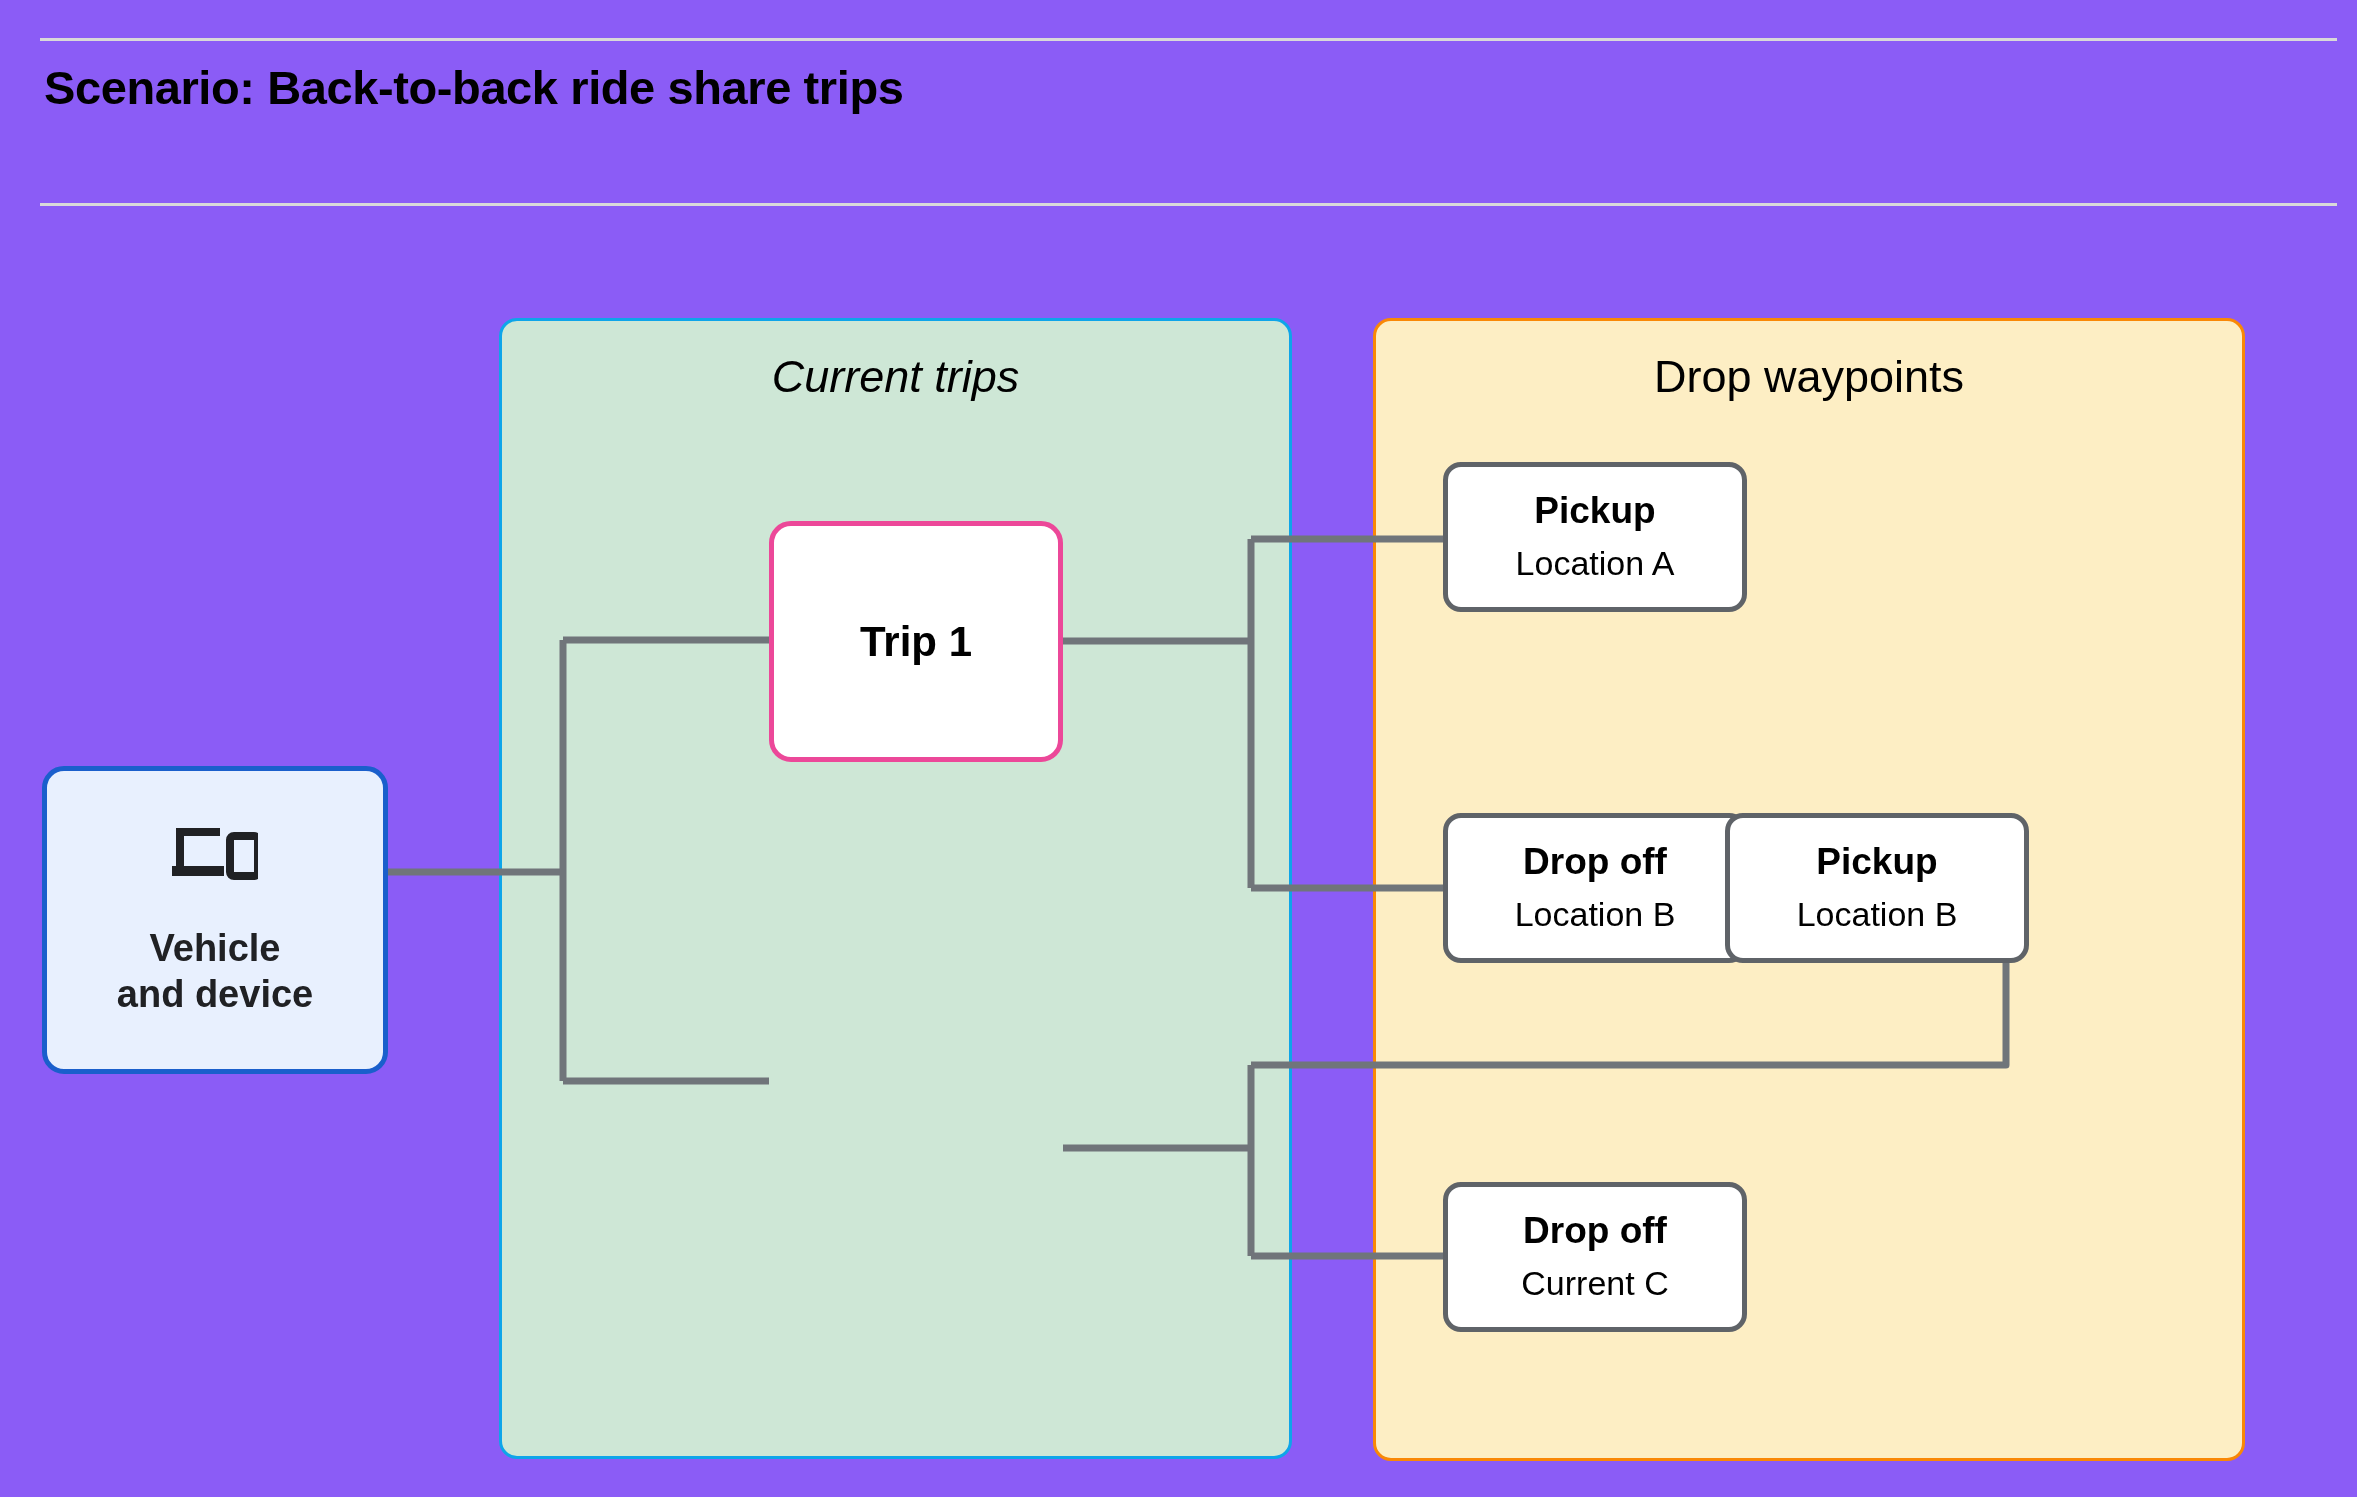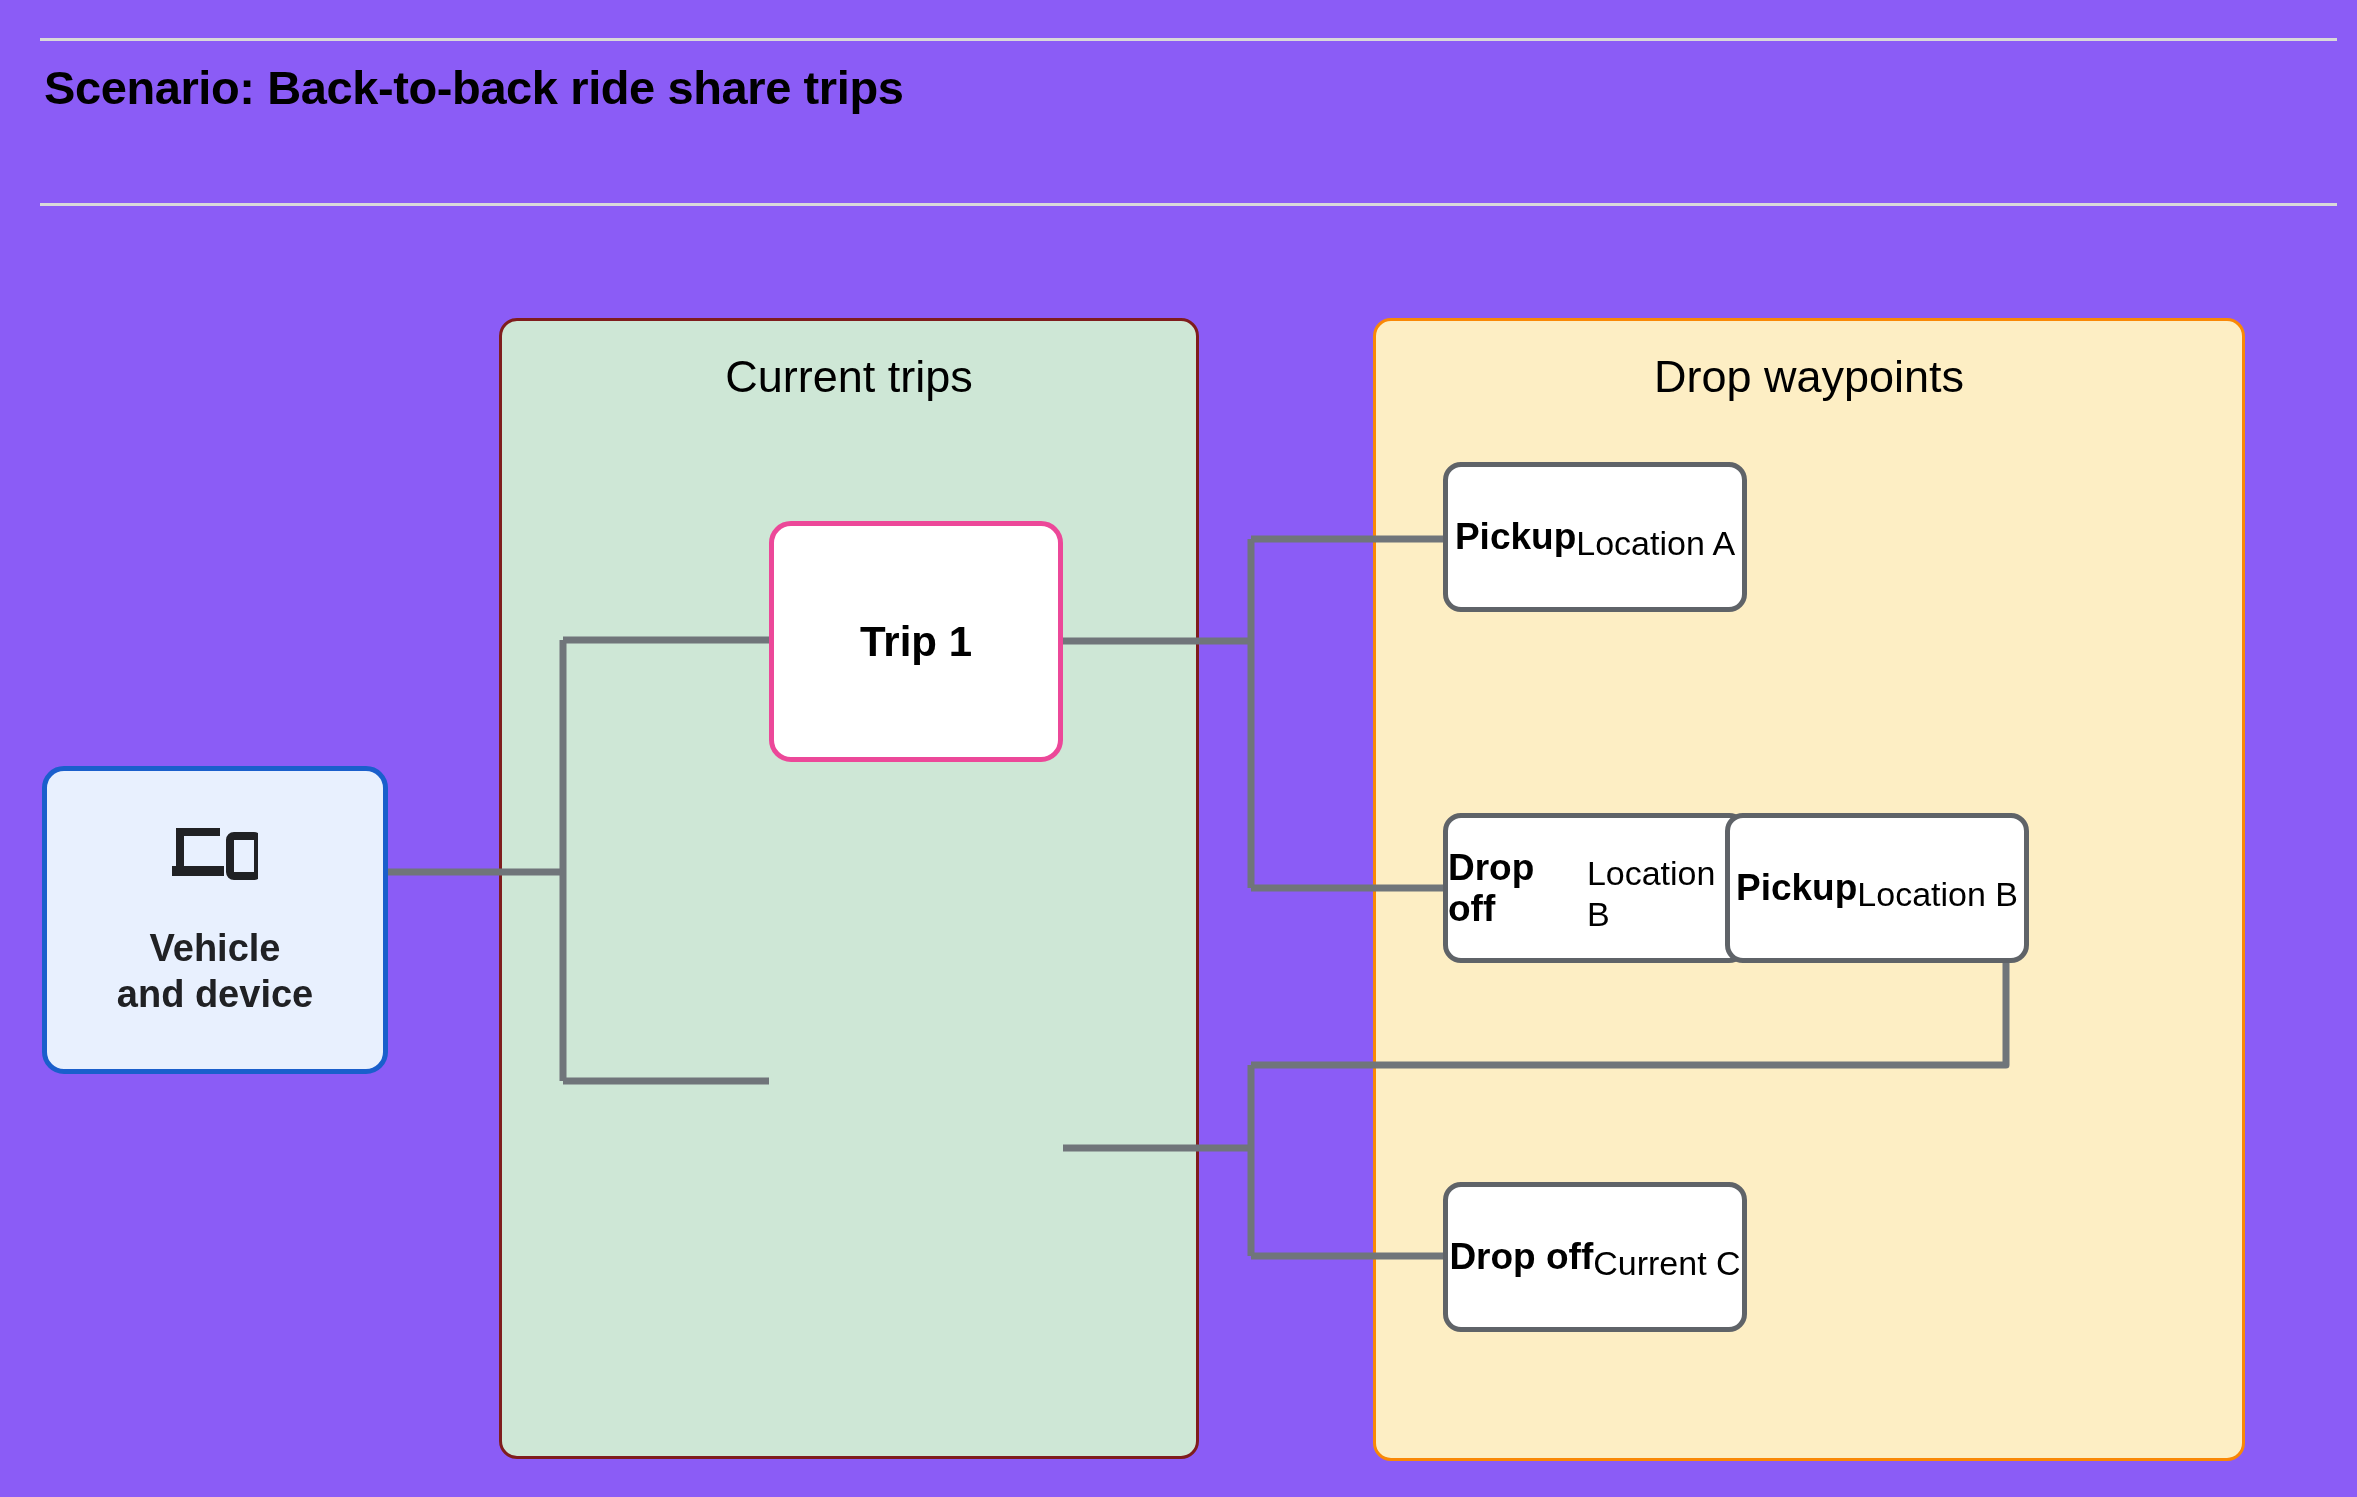--- a/index.html
+++ b/index.html
@@ -56,24 +56,25 @@
 
   
   .group {
     position: absolute;
     border-radius: 18px;
     box-sizing: border-box;
   }
   #group-current-trips {
     left: 499px;
     top: 318px;
-    width: 700px;
+    width: 793px;
     height: 1141px;
     background: #CEE7D6;
-    border: 3px solid #7f1d1d;
+    border: 3px solid #0ea5e9;
+    font-style: italic;
   }
   #group-trip-waypoints {
     left: 1373px;
     top: 318px;
     width: 872px;
     height: 1143px;
     background: #FDEEC4;
     border: 3px solid #F98806;
   }
   .group-title {
@@ -96,21 +97,21 @@
     height: 1497px;
     pointer-events: none;
   }
 
   
   .node {
     position: absolute;
     box-sizing: border-box;
     background: #ffffff;
     display: flex;
-    flex-direction: row;
+    flex-direction: column;
     align-items: center;
     justify-content: center;
   }
   .node-trip {
     border: 5px solid #ec4899;
     border-radius: 22px;
     width: 294px;
     height: 241px;
   }
   .node-trip .node-title {

